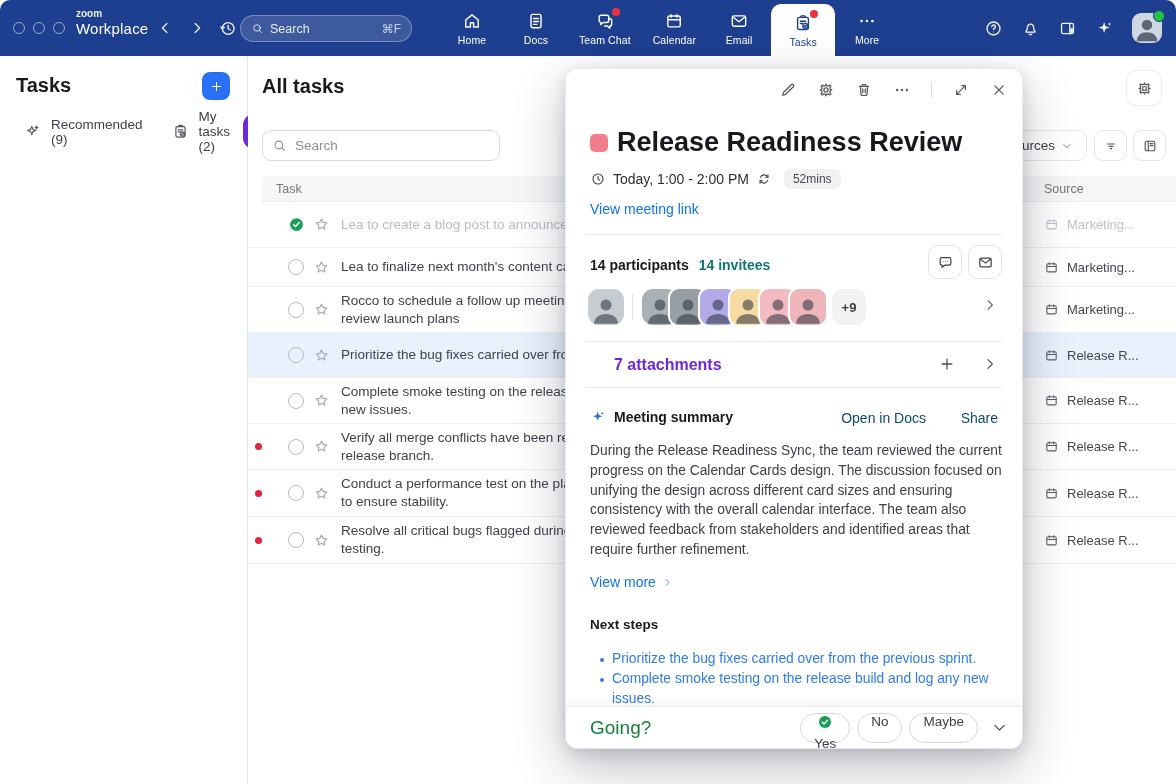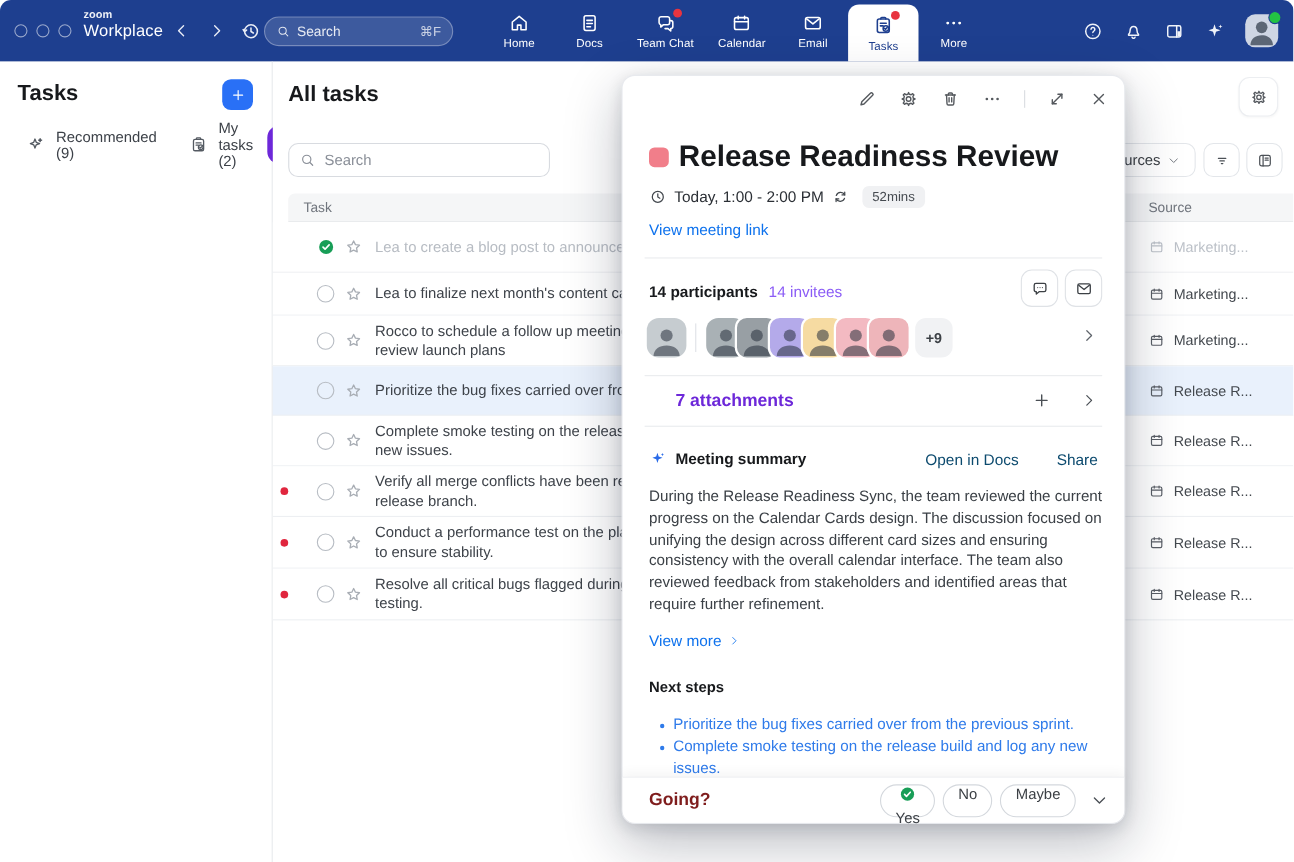--- a/index.html
+++ b/index.html
@@ -89,21 +89,21 @@
   .mtitle-row{position:absolute;left:24px;top:58px;display:flex;align-items:center;gap:9px;}
   .colorsq{width:18px;height:18px;border-radius:5px;background:#f17e8a;}
   .mtitle{font-size:27px;font-weight:700;color:#17191c;}
   .mmeta{position:absolute;left:24px;top:100px;display:flex;align-items:center;gap:7px;color:#2b2f35;font-size:14px;}
   .mmeta .ic{width:16px;height:16px;color:#42474d;}
   .badge{background:#f0f1f3;border-radius:6px;padding:3px 9px;font-size:12px;color:#454a50;margin-left:5px;}
   .mlink{position:absolute;left:24px;top:132px;font-size:14px;color:#0e72ed;cursor:pointer;}
   .mdiv{position:absolute;left:20px;right:20px;height:1px;background:#e9ebee;}
   .pheader{position:absolute;left:24px;top:188px;font-size:14px;color:#17191c;}
   .pheader b{font-weight:700;}
-  .pheader .inv{color:#8b5cf6;font-weight:400;margin-left:6px;}
+  .pheader .inv{color:#0f766e;font-weight:700;margin-left:6px;}
   .pbtn{position:absolute;top:176px;width:34px;height:34px;border:1px solid #dfe2e6;border-radius:10px;background:#fff;display:flex;align-items:center;justify-content:center;color:#3c4045;cursor:pointer;box-sizing:border-box;}
   .pbtn .ic{width:17px;height:17px;}
   #avatarrow{position:absolute;left:22px;top:220px;height:36px;display:flex;align-items:center;}
   .av{position:relative;width:36px;height:36px;border-radius:11px;overflow:hidden;flex:0 0 auto;}
   .av svg{position:absolute;left:3px;top:6px;width:30px;height:30px;}
   .av.ring{border:2px solid #fff;box-sizing:content-box;margin-left:-10px;}
   .avdivider{width:1px;height:26px;background:#dfe2e6;margin:0 9px 0 8px;}
   .avmore{width:34px;height:36px;border-radius:10px;background:#f1f2f4;display:flex;align-items:center;justify-content:center;font-size:13px;font-weight:700;color:#3c4045;margin-left:4px;cursor:pointer;}
   .pchev{position:absolute;right:24px;top:228px;width:16px;height:16px;color:#5f646b;cursor:pointer;}
   .attlabel{position:absolute;left:24px;top:287px;font-size:16px;font-weight:700;color:#6d28d9;margin-left:24px;}
@@ -114,21 +114,21 @@
   .sumhead .ic svg{stroke:none;}
   .sumlink{position:absolute;top:341px;font-size:14px;color:#0c4a6e;cursor:pointer;margin-left:38px;}
   .sumtext{position:absolute;left:24px;top:372px;width:412px;font-size:13.8px;line-height:19.8px;color:#3b4046;}
   .viewmore{position:absolute;left:24px;top:505px;font-size:14px;color:#0e72ed;display:flex;align-items:center;gap:6px;cursor:pointer;}
   .viewmore .ic{width:11px;height:11px;}
   .nshead{position:absolute;left:24px;top:548px;font-size:13.5px;font-weight:700;color:#17191c;}
   #nslist{position:absolute;left:32px;top:580px;width:414px;margin:0;padding:0;list-style:none;}
   #nslist li{position:relative;padding-left:14px;font-size:13.8px;line-height:20px;color:#2f7bea;cursor:pointer;}
   #nslist li::before{content:"";position:absolute;left:2px;top:8.5px;width:4px;height:4px;border-radius:50%;background:#2f7bea;}
   #mfooter{position:absolute;left:0;right:0;bottom:0;height:42px;background:#fff;border-top:1px solid #e9ebee;border-radius:0 0 12px 12px;box-shadow:0 -4px 10px rgba(0,0,0,.04);display:flex;align-items:center;padding:0 14px 0 24px;box-sizing:border-box;}
-  .going{font-size:16px;font-weight:700;color:#7f1d1d;flex:1;}
+  .going{font-size:19px;font-weight:400;color:#15803d;flex:1;}
   .rsvpbtn{height:30px;border:1px solid #d4d8dd;border-radius:16px;background:#fff;display:flex;align-items:center;gap:6px;padding:0 13px;font-size:13.5px;color:#3c4045;margin-left:7px;cursor:pointer;box-sizing:border-box;font-family:inherit;flex-direction:column;}
   .rsvpbtn .ic{width:16px;height:16px;color:#189e57;}
   .rsvpbtn .ic svg{stroke:none;}
   .rsvpchev{width:17px;height:17px;color:#4a4f55;margin-left:13px;cursor:pointer;}
 </style>
 </head>
 <body>
 
 <div id="app">
 

